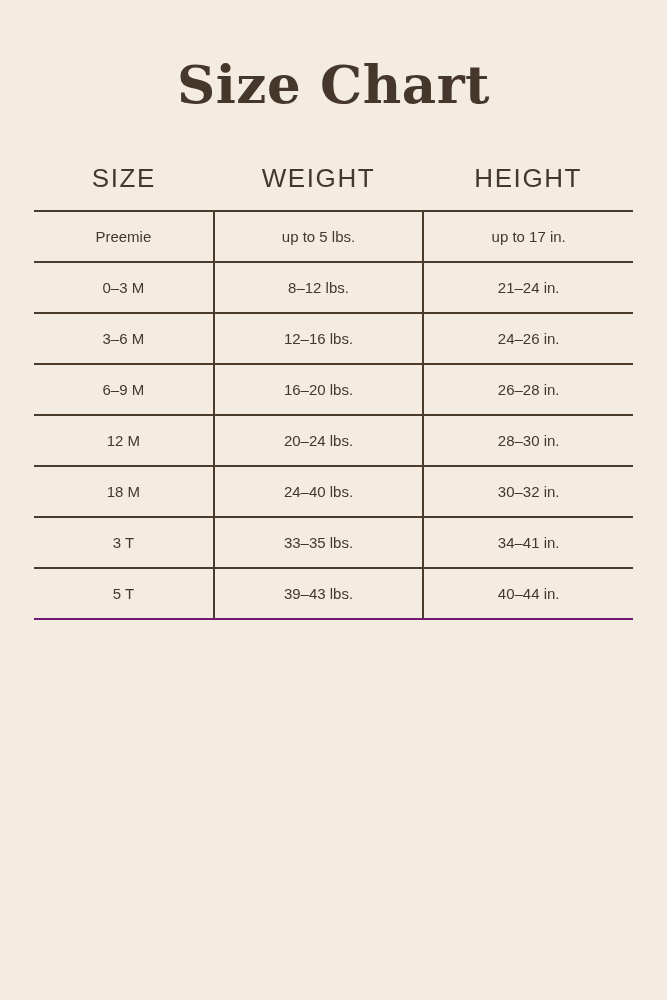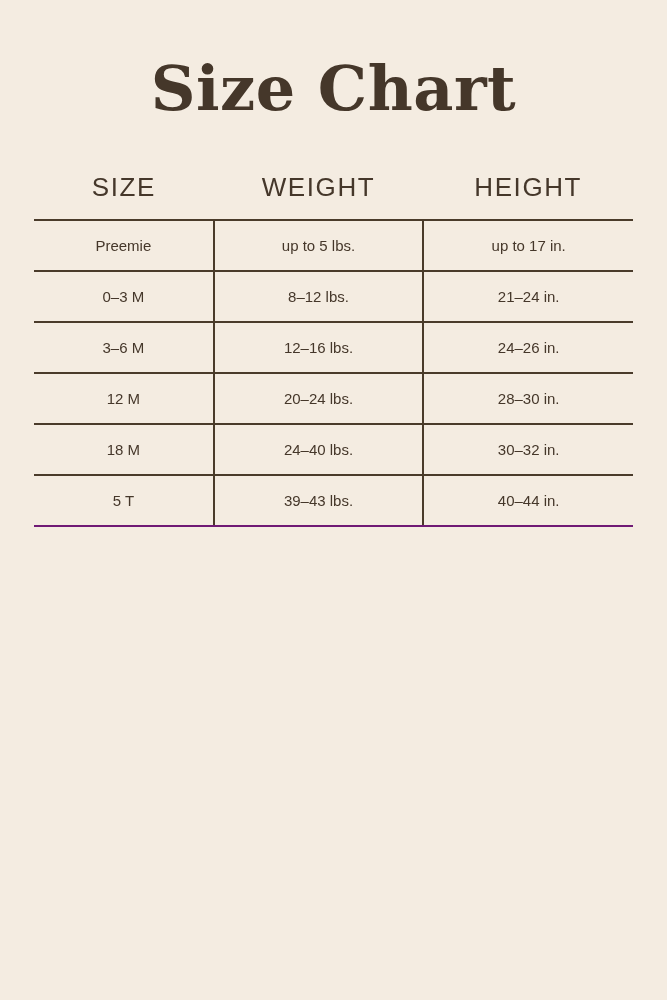--- a/index.html
+++ b/index.html
@@ -18,21 +18,21 @@
     width: 667px;
     height: 1000px;
     box-sizing: border-box;
     padding: 0 34px;
     display: flex;
     flex-direction: column;
   }
   .title {
     font-family: "DejaVu Serif", "Liberation Serif", serif;
     font-weight: bold;
-    font-size: 62px;
+    font-size: 53px;
     line-height: 1;
     text-align: center;
     color: #45372a;
     letter-spacing: 0.5px;
     margin-top: 58px;
     margin-bottom: 0;
   }
   table.size-chart {
     width: 100%;
     border-collapse: collapse;
@@ -99,28 +99,38 @@
         <td>0–3 M</td>
         <td>8–12 lbs.</td>
         <td>21–24 in.</td>
       </tr>
       <tr>
         <td>3–6 M</td>
         <td>12–16 lbs.</td>
         <td>24–26 in.</td>
       </tr>
       <tr>
+        <td>6–9 M</td>
+        <td>16–20 lbs.</td>
+        <td>26–28 in.</td>
+      </tr>
+      <tr>
         <td>12 M</td>
         <td>20–24 lbs.</td>
         <td>28–30 in.</td>
       </tr>
       <tr>
         <td>18 M</td>
         <td>24–40 lbs.</td>
         <td>30–32 in.</td>
+      </tr>
+      <tr>
+        <td>3 T</td>
+        <td>33–35 lbs.</td>
+        <td>34–41 in.</td>
       </tr>
       <tr>
         <td>5 T</td>
         <td>39–43 lbs.</td>
         <td>40–44 in.</td>
       </tr>
     </tbody>
   </table>
 </div>
 

